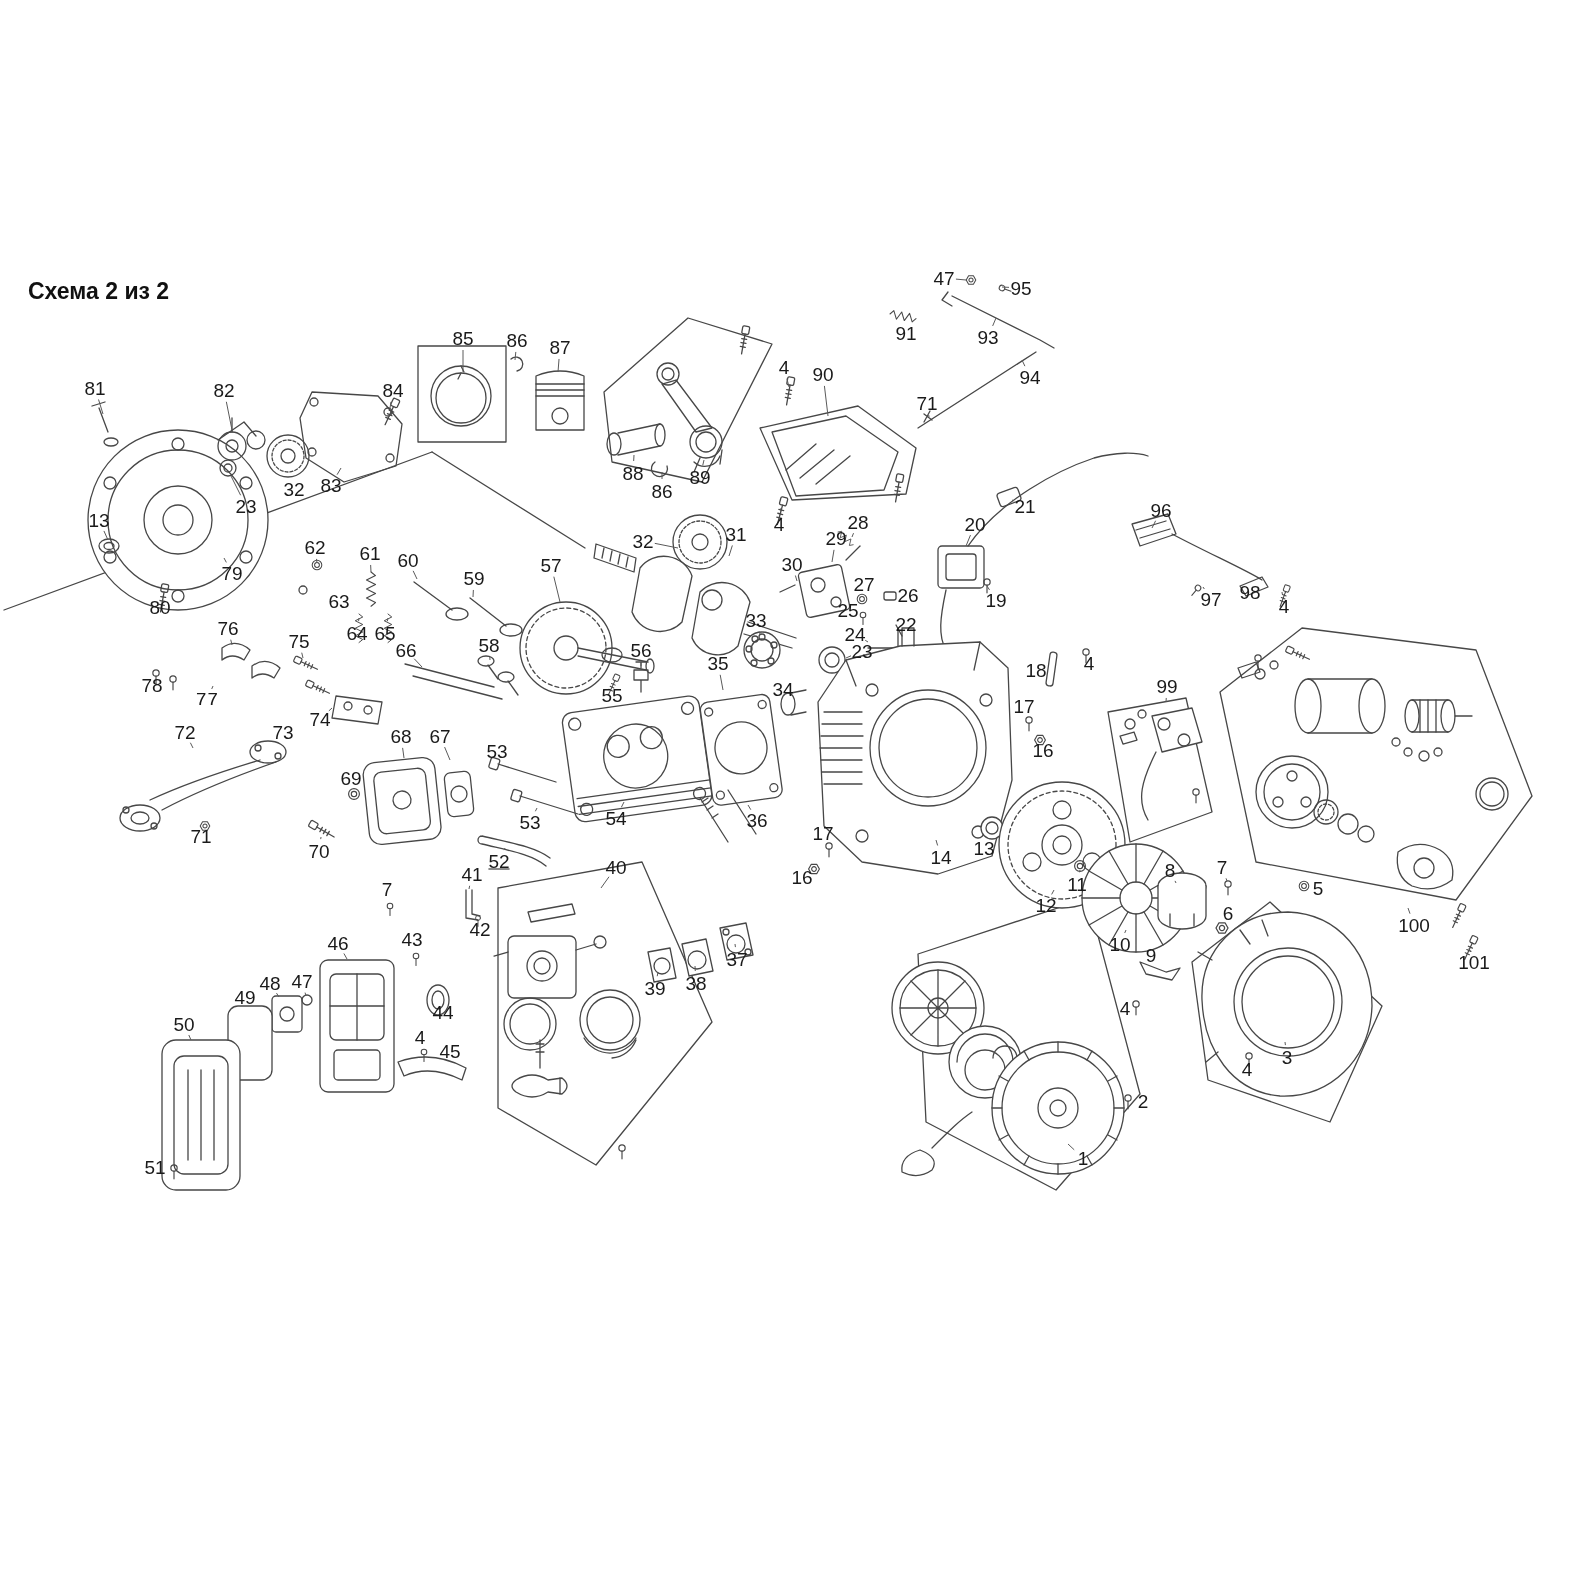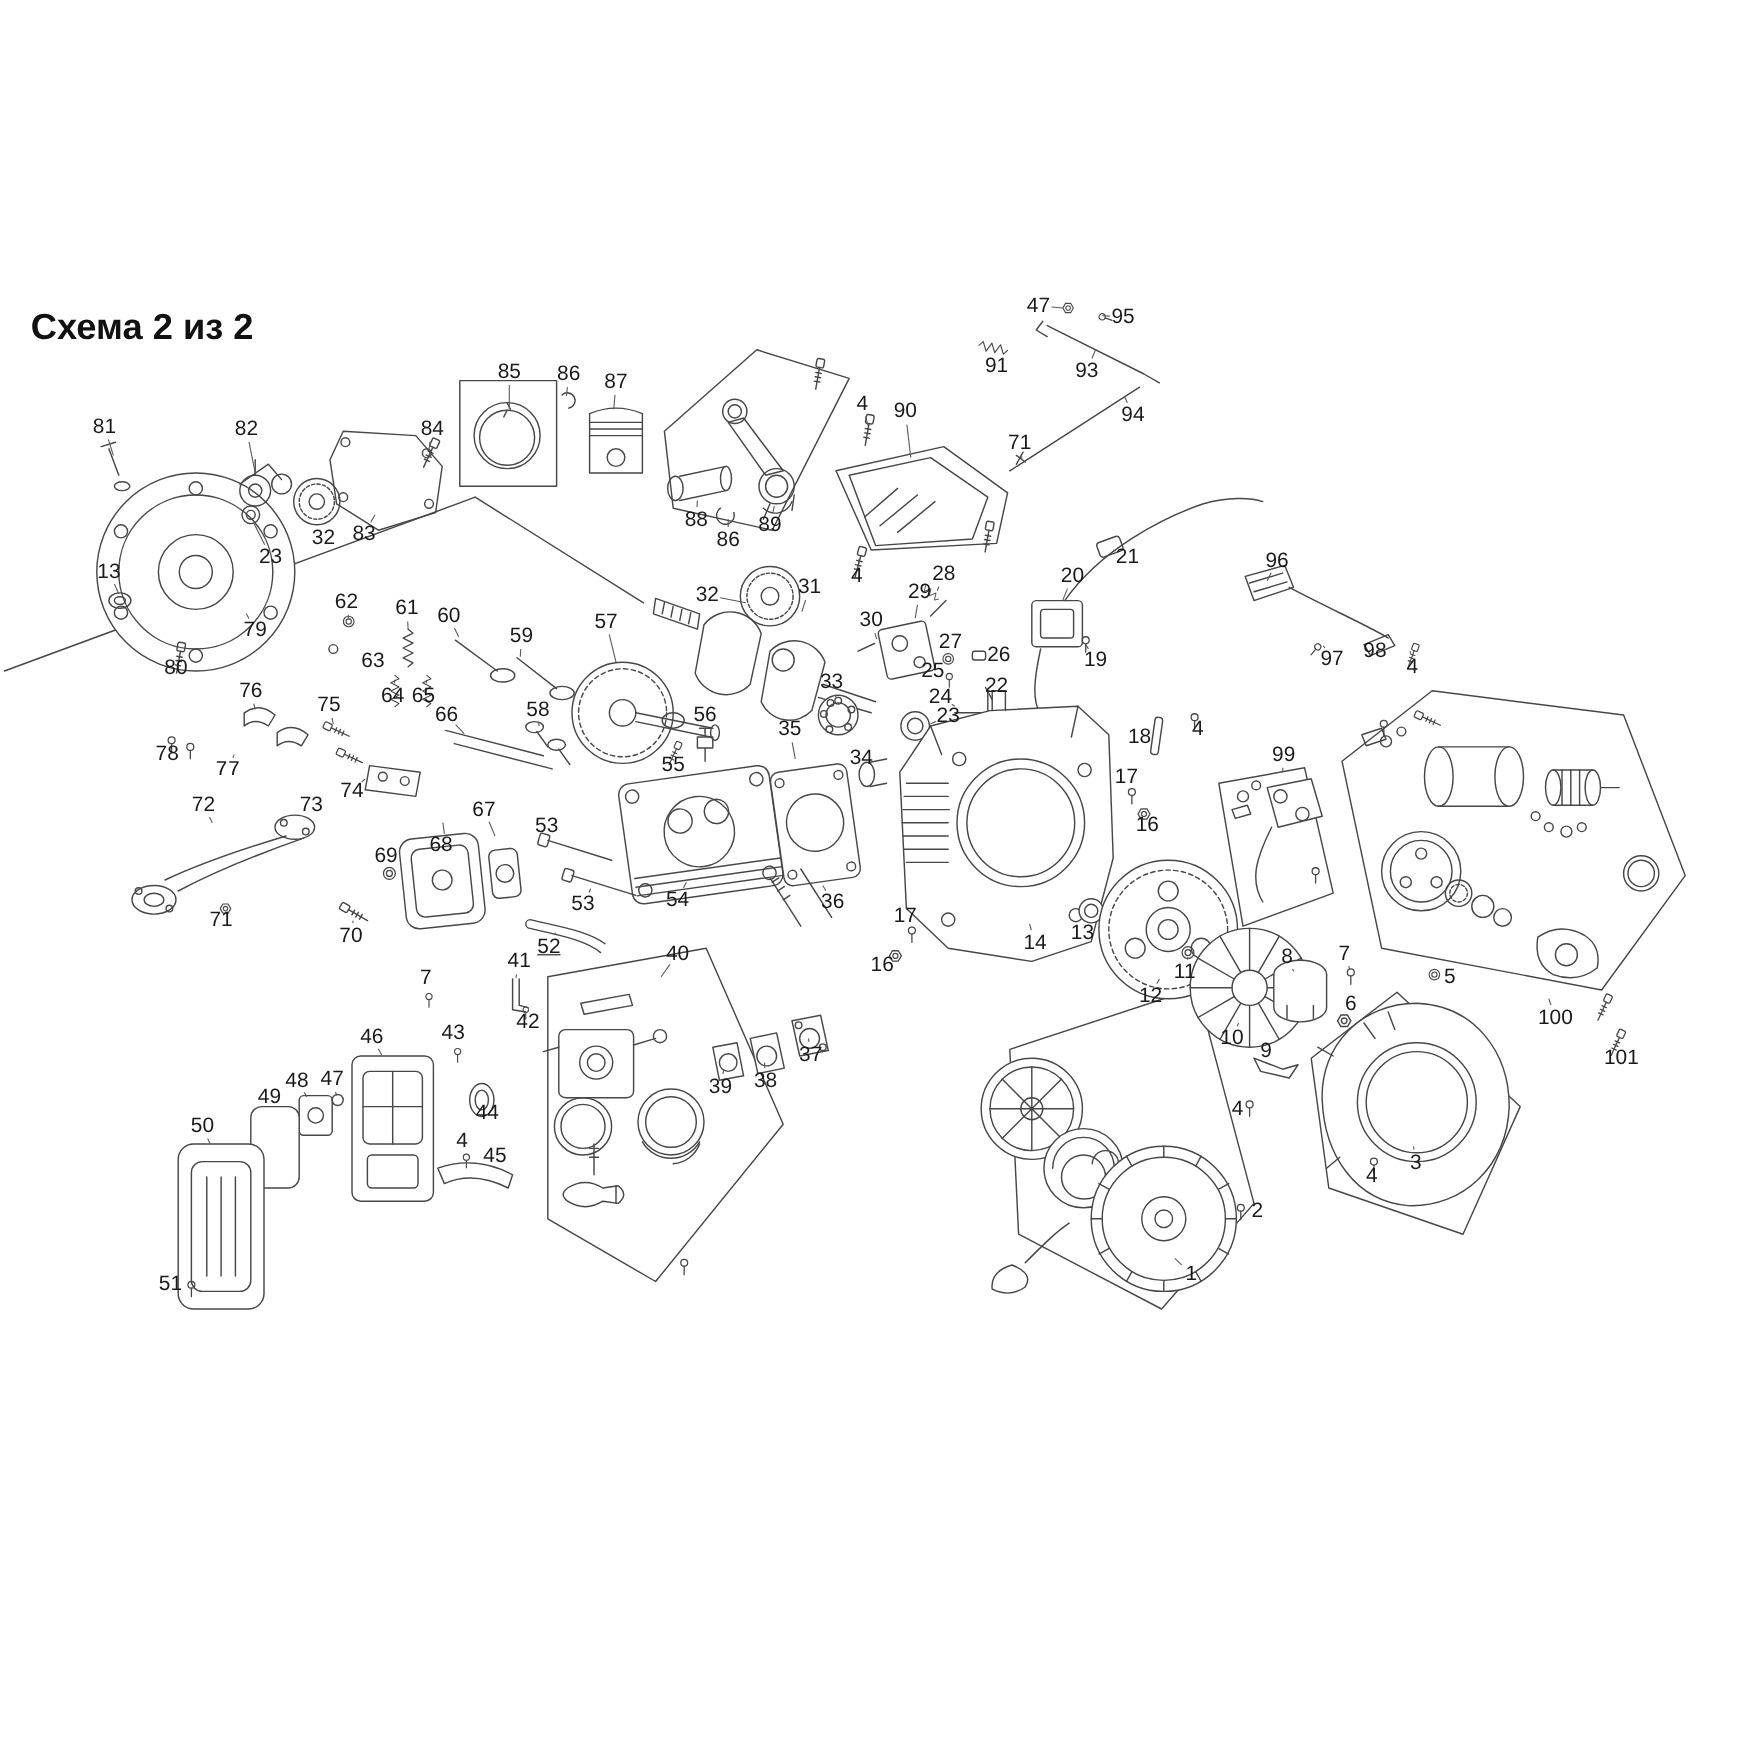--- a/index.html
+++ b/index.html
@@ -3,21 +3,21 @@
 <meta charset="utf-8">
 <style>
   html,body{margin:0;padding:0;background:#fff;}
   .canvas{
     position:relative;width:1586px;height:1586px;background:#fff;overflow:hidden;
     font-family:"Liberation Sans",sans-serif;
   }
   .art,.leaders{position:absolute;left:0;top:0;width:1586px;height:1586px;}
   .leaders line{stroke:#5a5a5a;stroke-width:1;}
   .page-title{
-    position:absolute;left:28px;top:278px;font-size:33px;font-weight:bold;color:#111;
+    position:absolute;left:28px;top:278px;font-size:23px;font-weight:bold;color:#111;
   }
   .part-label{
     position:absolute;transform:translate(-50%,-50%);
     font-size:19px;color:#1a1a1a;line-height:1;white-space:nowrap;
   }
 </style>
 </head>
 <body>
 
 <div class="canvas">
@@ -675,21 +675,21 @@
       <span class="part-label" style="left: 718px; top: 663px;">35</span>
       <span class="part-label" style="left: 207px; top: 700px; font-family: Liberation Mono, monospace;">77</span>
       <span class="part-label" style="left: 1024px; top: 706px;">17</span>
       <span class="part-label" style="left: 1167px; top: 686px;">99</span>
       <span class="part-label" style="left: 320px; top: 719px;">74</span>
       <span class="part-label" style="left: 612px; top: 695px;">55</span>
       <span class="part-label" style="left: 783px; top: 689px;">34</span>
       <span class="part-label" style="left: 1043px; top: 750px;">16</span>
       <span class="part-label" style="left: 185px; top: 732px;">72</span>
       <span class="part-label" style="left: 283px; top: 732px;">73</span>
-      <span class="part-label" style="left: 401px; top: 736px; margin-top: 32px;">68</span>
+      <span class="part-label" style="left: 401px; top: 736px;">68</span>
       <span class="part-label" style="left: 440px; top: 736px;">67</span>
       <span class="part-label" style="left: 497px; top: 751px;">53</span>
       <span class="part-label" style="left: 351px; top: 778px;">69</span>
       <span class="part-label" style="left: 530px; top: 822px;">53</span>
       <span class="part-label" style="left: 616px; top: 818px;">54</span>
       <span class="part-label" style="left: 757px; top: 820px;">36</span>
       <span class="part-label" style="left: 941px; top: 857px;">14</span>
       <span class="part-label" style="left: 984px; top: 848px;">13</span>
       <span class="part-label" style="left: 201px; top: 836px;">71</span>
       <span class="part-label" style="left: 319px; top: 851px;">70</span>

